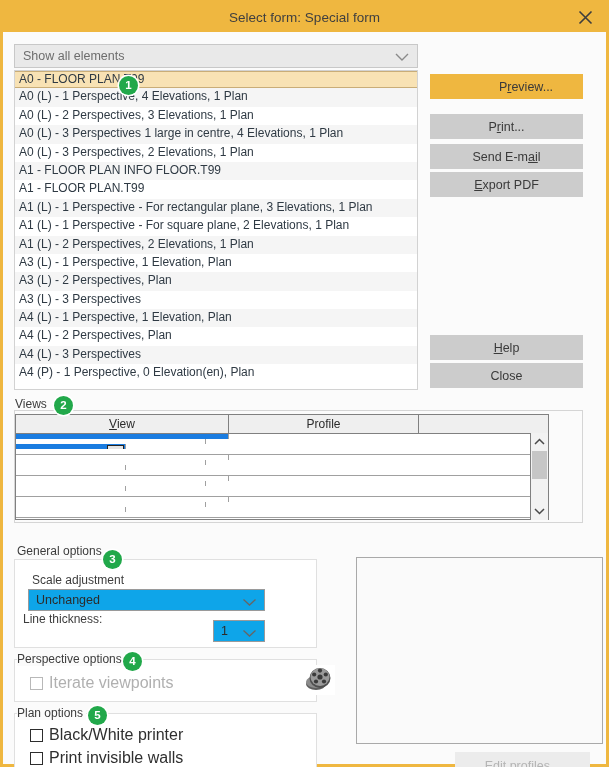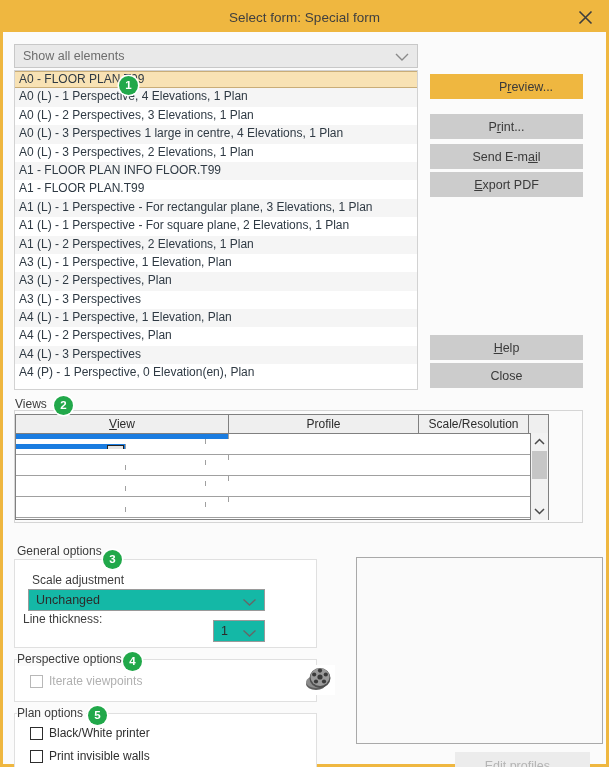--- a/index.html
+++ b/index.html
@@ -260,21 +260,21 @@
   .sublabel {
     position: absolute;
     font-size: 12px; color: #3c3c3c;
   }
   #lbl-scaleadj { left: 29px; top: 541px; }
   #lbl-linethk  { left: 20px; top: 580px; }
 
   .combo {
     position: absolute;
     box-sizing: border-box;
-    background: #14b8a6;
+    background: #0ea5e9;
     border: 1px solid #9a9a9a;
     cursor: pointer;
   }
   .combo .ctext {
     position: absolute; left: 7px; top: 0;
     line-height: 100%;
     font-size: 12.5px; color: #2c2c2c;
   }
   .combo .carrow { position: absolute; right: 7px; top: 50%; margin-top: -4px; }
 
@@ -290,21 +290,21 @@
   }
   .chkbox {
     width: 13px; height: 13px;
     box-sizing: border-box;
     border: 1.5px solid #2d2d2d;
     background: #ffffff;
     margin-right: 6px;
     flex: none;
   }
   .chkbox.disabled { border-color: #b8b8b8; }
-  .chklabel { font-size: 12px; color: #2f2f2f; white-space: nowrap; }
+  .chklabel { font-size: 16px; color: #2f2f2f; white-space: nowrap; }
   .chklabel.disabled { color: #b0b0b0; }
 
   #chk-iterate { left: 27px; top: 642px; }
   #chk-bw      { left: 27px; top: 694px; }
   #chk-invis   { left: 27px; top: 717px; }
 
   #film-icon {
     position: absolute;
     left: 300px; top: 633px;
     width: 32px; height: 30px;
@@ -408,21 +408,20 @@
     <button class="abtn" id="btn-pdf"><span class="ul">E</span>xport PDF</button>
     <button class="abtn" id="btn-close2">Close</button>
 
     <div id="views-label">Views</div>
     <div id="views-group"></div>
 
     <div id="views-table">
       <div class="vt-header">
         <div class="c-view" id="th-view"><span class="ul">V</span>iew</div>
         <div class="c-prof">Profile</div>
-        <div class="c-scale">Scale/Resolution</div>
         <div class="c-pad"></div>
       </div>
       <div id="vt-body">
           <div class="vt-row sel">
             <div class="c-view">Plan - Show worktops</div>
             <div class="c-prof"></div>
             <div class="c-scale">Fit to frame<span class="scale-arrow">
                 <svg width="9" height="6" viewBox="0 0 9 6">
                   <path d="M0.5 1 L4.5 5 L8.5 1 Z" fill="#111"></path>
                 </svg>

